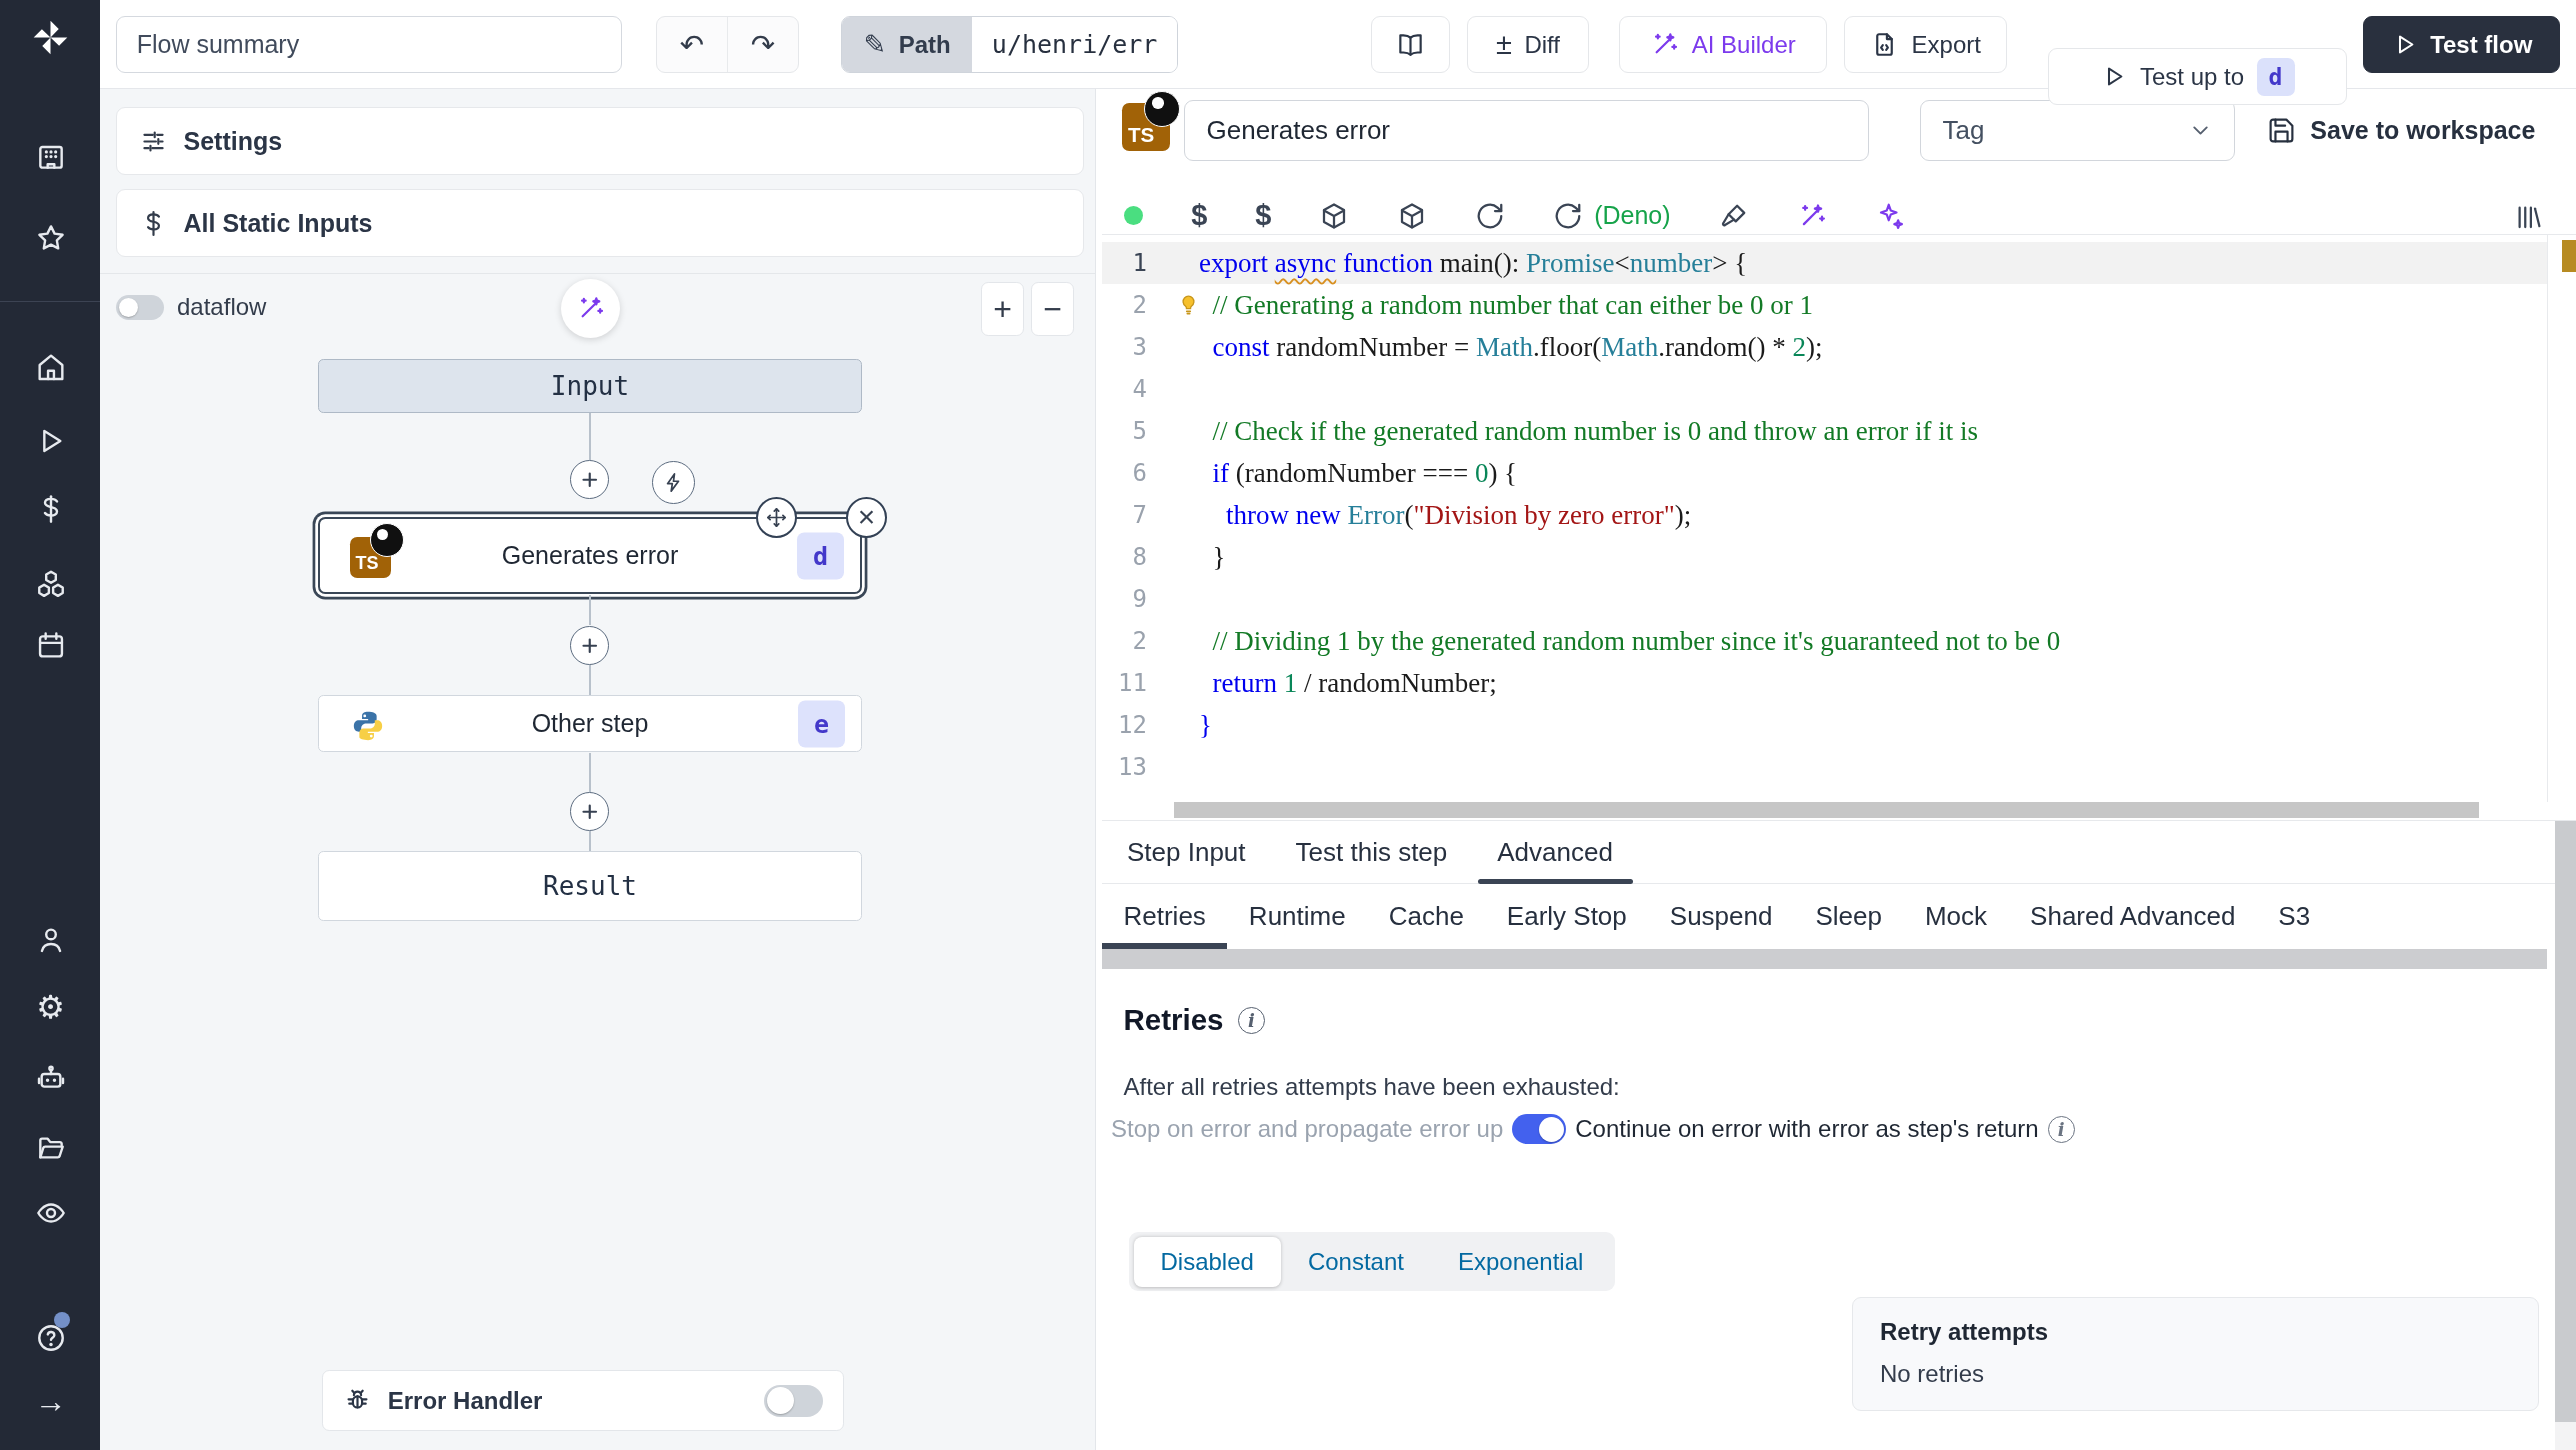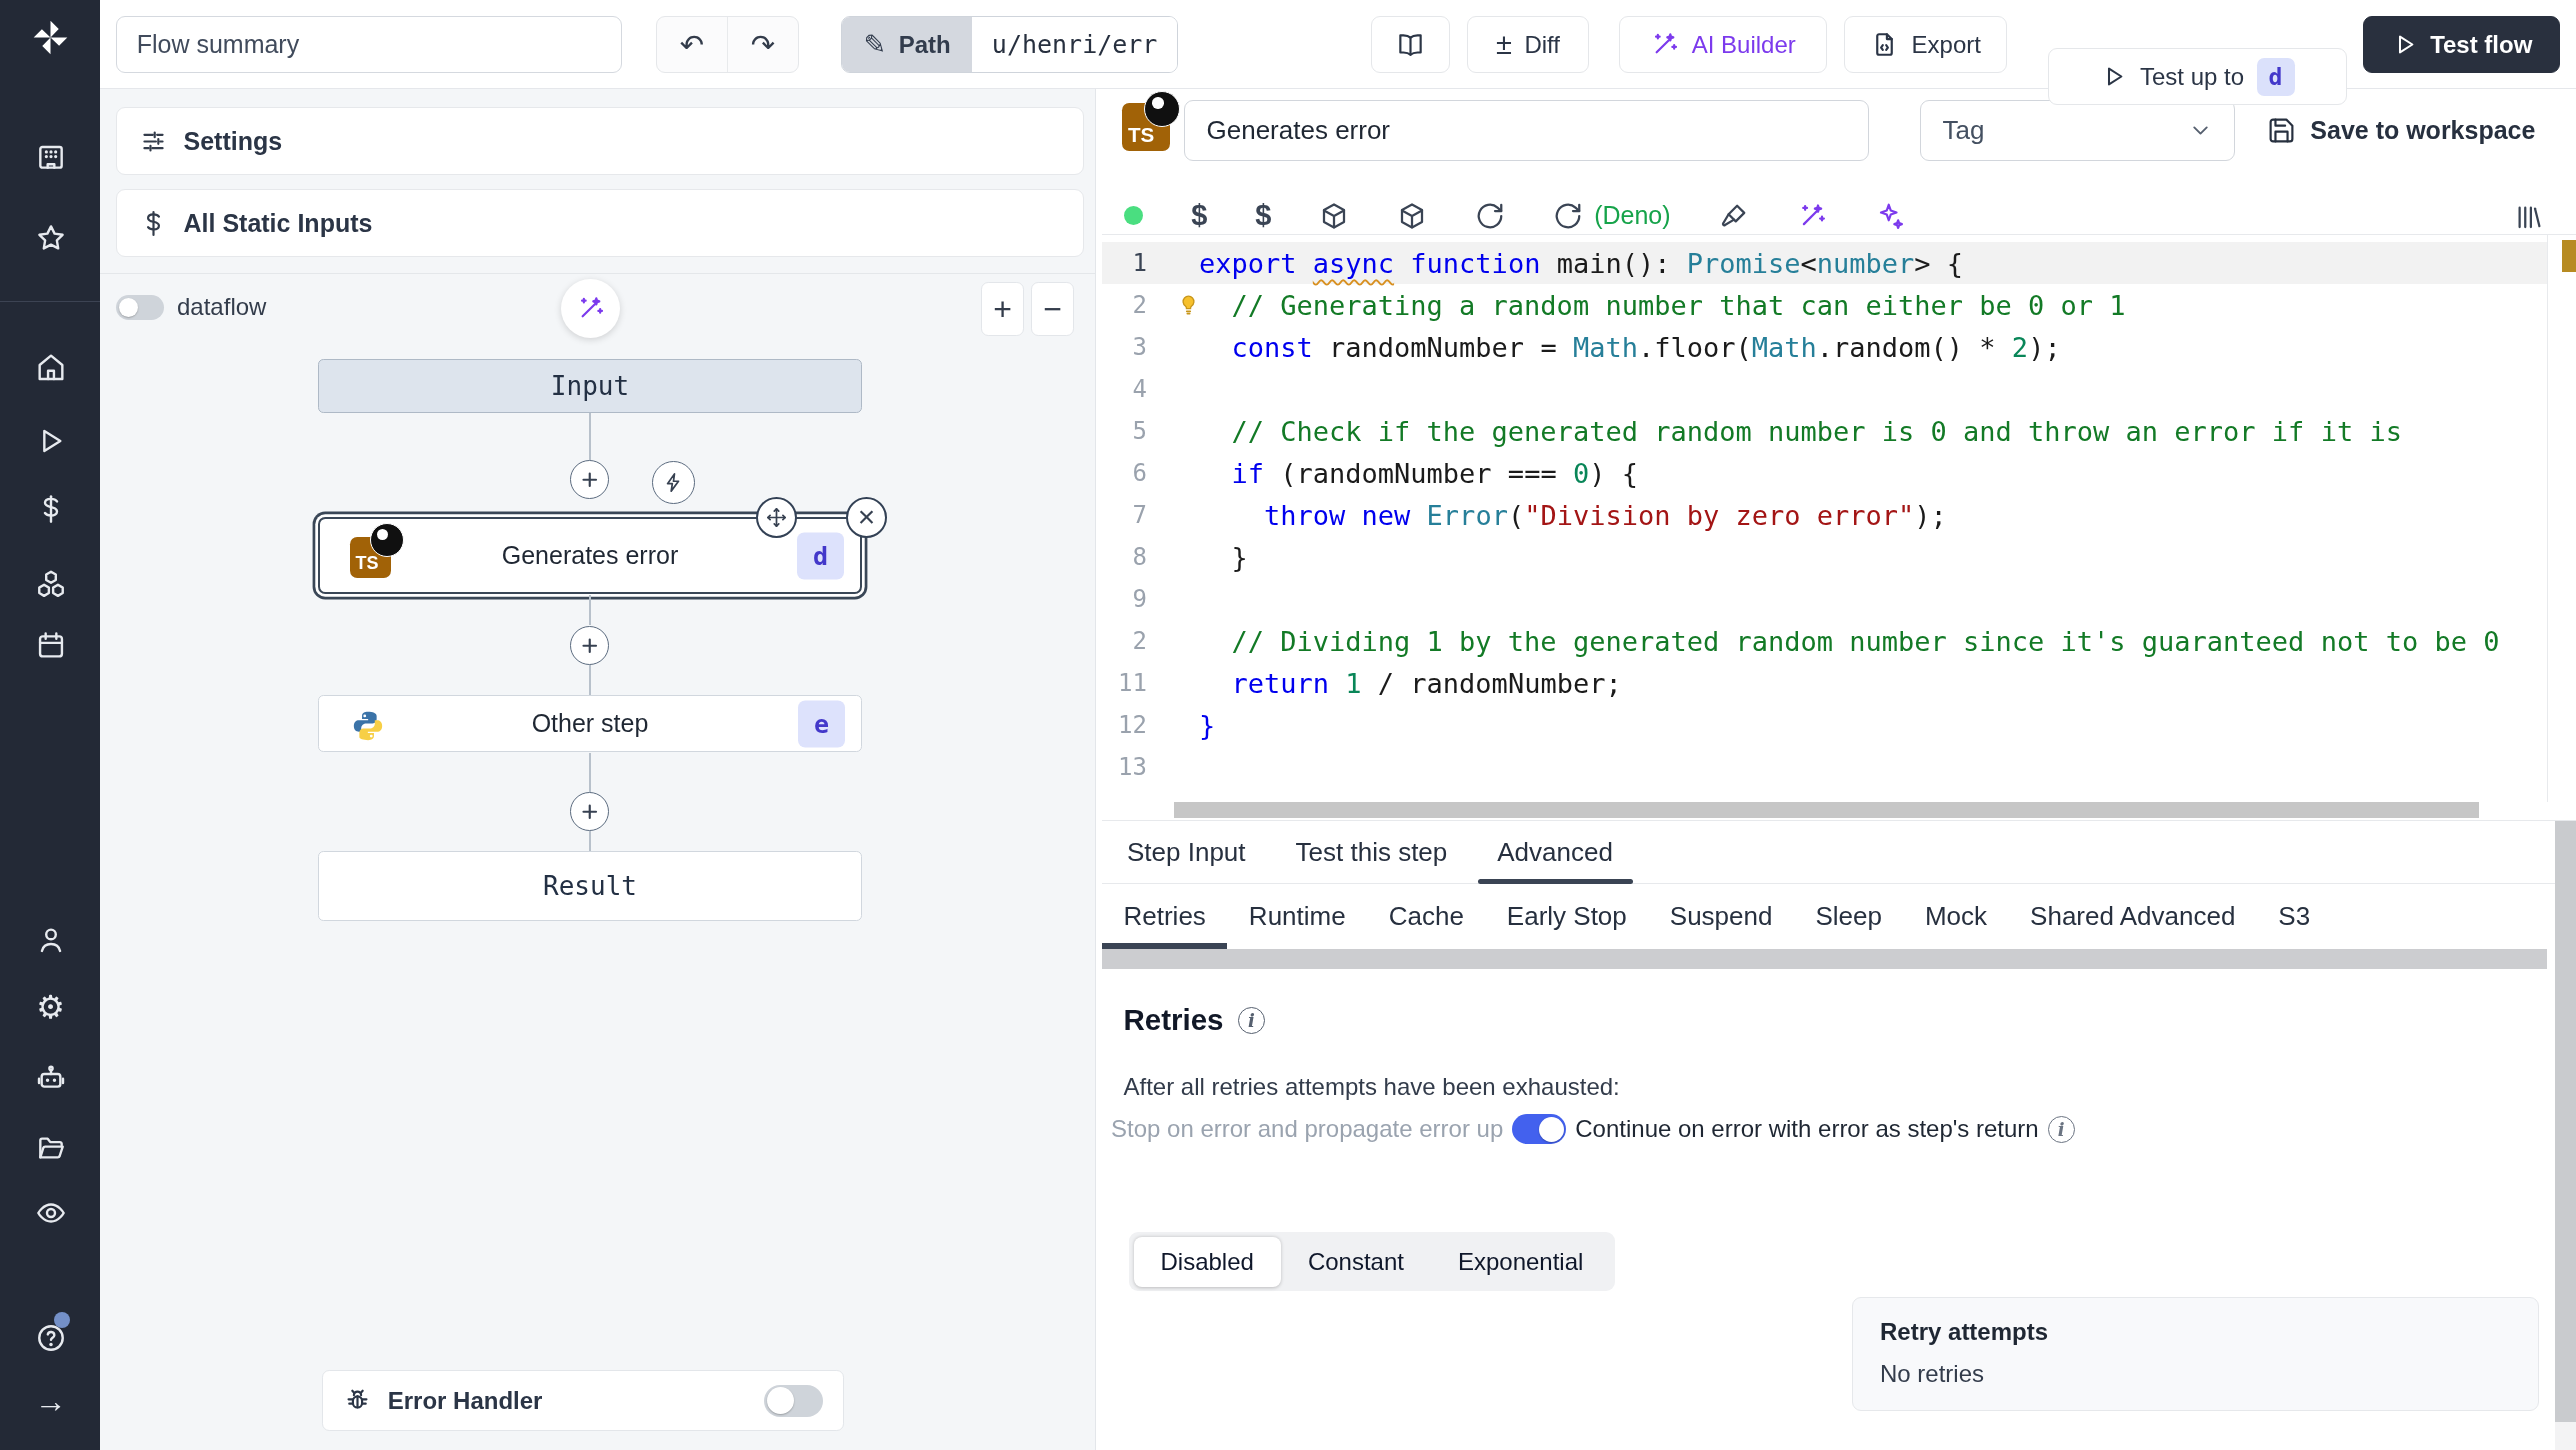--- a/index.html
+++ b/index.html
@@ -57,21 +57,21 @@
   .icons-row svg { width:30px; height:30px; }
   .tool-glyph { font-size:29px; line-height:1; color:#3a4454; font-weight:600; }
 
   
   .editor { position:absolute; left:0; top:145px; width:1474px; height:587px; background:#fff; border-top:0.9px solid #e7e9ec; border-bottom:0.9px solid #e7e9ec; overflow:hidden; font-family:"DejaVu Sans Mono","Liberation Mono",monospace; }
   .code-lines { position:absolute; left:0; top:7.2px; width:100%; }
   .code-line { position:relative; height:42px; display:flex; align-items:center; white-space:pre; font-size:27px; }
   .code-line.active { background:#f2f2f2; }
   .code-line .ln { width:72px; padding-right:27px; text-align:right; color:#9aa2ad; font-size:24px; flex:none; }
   .code-line.active .ln { color:#3a4454; }
-  .code-line .code { padding-left:25px; }
+  .code-line .code { padding-left:25px;font-family:Liberation Serif, serif; }
   .tk-kw { color:#0000ee; } .tk-ty { color:#267f99; } .tk-cm { color:#137a26; }
   .tk-st { color:#a31515; } .tk-nu { color:#098658; } .tk-pl { color:#1b1b1b; }
   .sq { text-decoration:underline; text-decoration-style:wavy; text-decoration-color:#d89020; text-decoration-thickness:1.8px; text-underline-offset:6.3px; }
   .bulb { position:absolute; left:73px; top:5.4px; width:27px; height:30px; }
   .overview-ruler { position:absolute; right:0; top:0; bottom:18px; width:29px; background:#fff; border-left:0.9px solid #e8eaed; }
   .ruler-mark { position:absolute; right:0; top:5.4px; width:14.3px; height:32px; background:#b78b22; }
   .hscroll { position:absolute; left:72px; right:43px; bottom:1.8px; height:16px; }
   .hscroll .thumb { position:absolute; left:0; top:0; height:16px; width:96%; background:#c6c6c6; }
 
   
@@ -84,21 +84,21 @@
   .subtab-scroll { position:absolute; left:0; top:860px; width:1445px; height:19.7px; background:#cccdd0; }
   .vscroll { position:absolute; right:0; top:732px; width:21.5px; height:630px; background:#f3f3f4; }
   .vscroll .thumb { position:absolute; left:0; top:0; width:100%; height:601px; background:#c9cbce; }
 
   
   .retries-title { position:absolute; left:21.5px; top:914px; display:flex; align-items:center; gap:14.3px; font-size:29.5px; font-weight:700; color:#111827; }
   .info-ic { width:27px; height:27px; border:1.8px solid #56606f; border-radius:50%; color:#56606f; font-size:18px; font-weight:700; display:flex; align-items:center; justify-content:center; font-family:"DejaVu Serif","Liberation Serif",serif; font-style:italic; }
   .exhausted { position:absolute; left:21.5px; top:984px; font-size:24px; color:#333c4b; }
   .toggle-row { position:absolute; left:9px; top:1025px; display:flex; align-items:center; gap:9px; font-size:24px; }
   .seg-wrap { position:absolute; left:27px; top:1143px; display:inline-flex; background:#f0f1f3; border-radius:9px; padding:4.5px; }
-  .seg-btn { height:50px; display:flex; align-items:center; padding:0 27px; font-size:24px; color:#0f172a; border-radius:8px; }
+  .seg-btn { height:50px; display:flex; align-items:center; padding:0 27px; font-size:24px; color:#0369a1; border-radius:8px; }
   .seg-btn.active { background:#fff; box-shadow:0 0.9px 3.6px rgba(0,0,0,.22); font-weight:500; }
   .retry-panel { position:absolute; left:750px; top:1208px; width:687px; height:114px; background:#f8f9fb; border:0.9px solid #e6e8eb; border-radius:9px; padding:19.7px 27px; }
   .retry-panel .t { font-size:24px; font-weight:600; color:#1f2733; }
   .retry-panel .v { font-size:24px; color:#333c4b; margin-top:14.3px; }
 </style>
 </head>
 <body>
 
 <nav class="sidebar">
   <div class="sb-logo">

